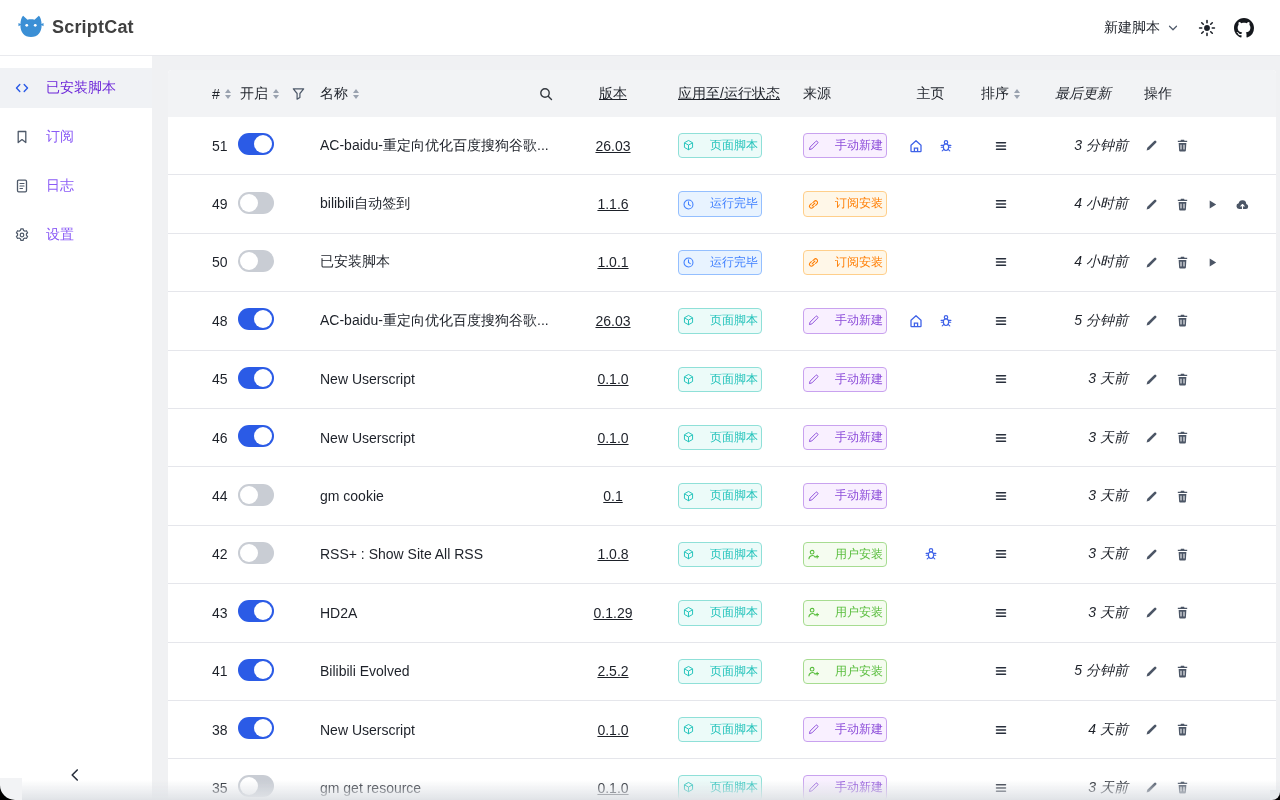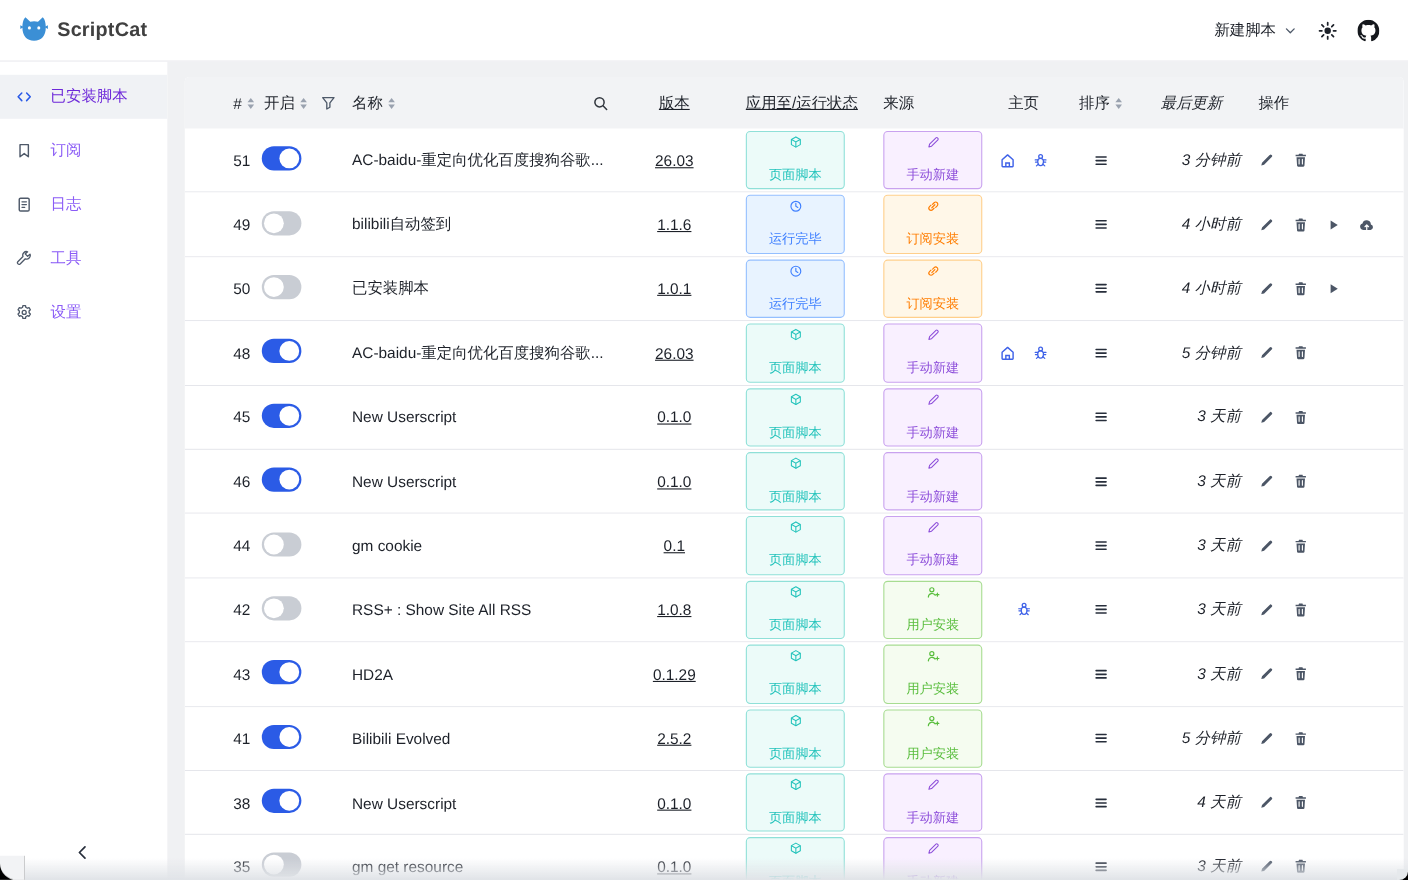--- a/index.html
+++ b/index.html
@@ -69,22 +69,22 @@
 
   
   .switch { position:relative; width:36px; height:22px; border-radius:11px;
     background:#c9cdd4; display:inline-block; cursor:pointer; transition:background .2s; }
   .switch .knob { position:absolute; top:2px; left:2px; width:18px; height:18px;
     border-radius:50%; background:#fff; transition:transform .2s; }
   .switch.on { background:#2b5be6; }
   .switch.on .knob { transform:translateX(14px); }
 
   
-  .badge { display:inline-flex; align-items:center; gap:15px; padding:3px 20px;
-    border:1px solid; border-radius:4px; font-size:12px; line-height:1.45; white-space:nowrap;flex-direction:column; }
+  .badge { display:inline-flex; align-items:center; gap:15px; padding:3px 3px;
+    border:1px solid; border-radius:4px; font-size:12px; line-height:1.45; white-space:nowrap; }
   .badge .icn { width:13px; height:13px; }
 
   .home-link, .bug-link { color:#3f62e8; cursor:pointer; }
   .drag { width:16px; height:16px; color:#272e3b; cursor:grab; }
   .act { width:15px; height:15px; color:#4c5666; cursor:pointer; }
   .act.play { width:13px; height:13px; }
 
   
   .bottom-fade { position:fixed; left:0; right:0; bottom:0; height:20px; z-index:20;
     background:linear-gradient(180deg, rgba(240,241,243,0) 0%, #e0e3e7 100%); pointer-events:none; }
@@ -150,28 +150,20 @@
     <span>订阅</span>
   </div>
   <div class="side-item">
     <span class="icn i16">
         <svg viewBox="0 0 16 16">
           <rect x="3.5" y="2.2" width="9" height="11.6" rx="1.2" fill="none" stroke="currentColor" stroke-width="1.3"></rect>
           <path d="M6 5.5h4M6 8h4M6 10.5h2.5" stroke="currentColor" stroke-width="1.2" stroke-linecap="round"></path>
         </svg>
       </span>
     <span>日志</span>
-  </div>
-  <div class="side-item">
-    <span class="icn i16">
-        <svg viewBox="0 0 16 16">
-          <path d="M13.3 4.1a3.3 3.3 0 0 1-4.3 4.2l-4.7 4.7a1.5 1.5 0 0 1-2.1-2.1l4.7-4.7a3.3 3.3 0 0 1 4.2-4.3L8.9 3.8l2.2 2.2 2.2-1.9z" fill="none" stroke="currentColor" stroke-width="1.2" stroke-linejoin="round"></path>
-        </svg>
-      </span>
-    <span>工具</span>
   </div>
   <div class="side-item">
     <span class="icn i16">
         <svg viewBox="0 0 16 16">
           <path d="M6.8 1.8h2.4l.3 1.6c.5.2 1 .5 1.4.8l1.5-.5 1.2 2-1.2 1.1a5 5 0 0 1 0 1.6l1.2 1.1-1.2 2-1.5-.5c-.4.3-.9.6-1.4.8l-.3 1.6H6.8l-.3-1.6a5 5 0 0 1-1.4-.8l-1.5.5-1.2-2 1.2-1.1a5 5 0 0 1 0-1.6L2.4 5.7l1.2-2 1.5.5c.4-.3.9-.6 1.4-.8z" fill="none" stroke="currentColor" stroke-width="1.2" stroke-linejoin="round"></path>
           <circle cx="8" cy="8" r="1.8" fill="none" stroke="currentColor" stroke-width="1.2"></circle>
         </svg>
       </span>
     <span>设置</span>
   </div>

